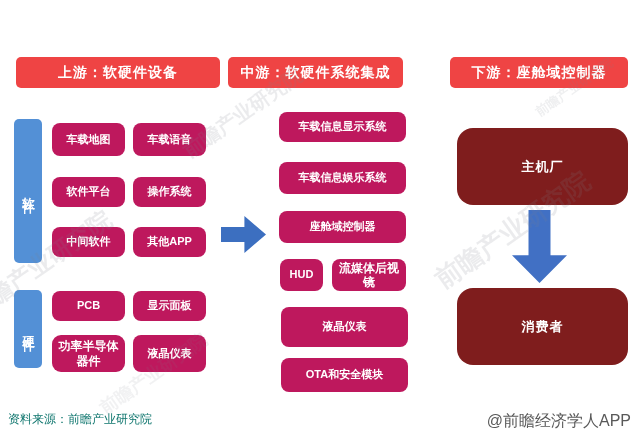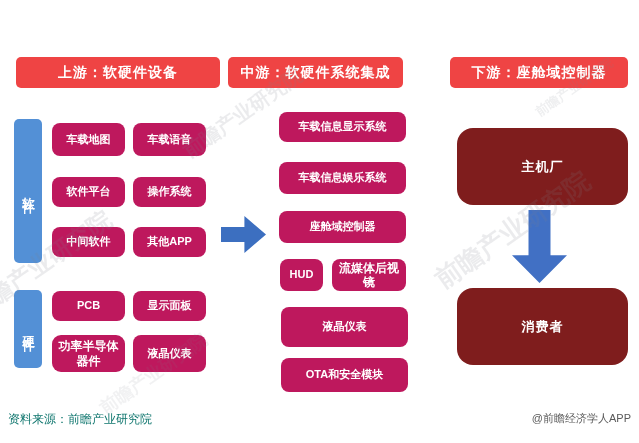--- a/index.html
+++ b/index.html
@@ -129,21 +129,21 @@
   
   .footer-source {
     position: absolute;
     left: 8px; top: 411px;
     font-size: 12px;
     color: #0f766e;
   }
   .footer-credit {
     position: absolute;
     right: 8px; top: 411px;
-    font-size: 11px;
+    font-size: 16px;
     color: #595959;
     text-align: right;
   }
   
   .wm {
     position: absolute;
     color: #7d828c;
     font-weight: bold;
     white-space: nowrap;
     pointer-events: none;

